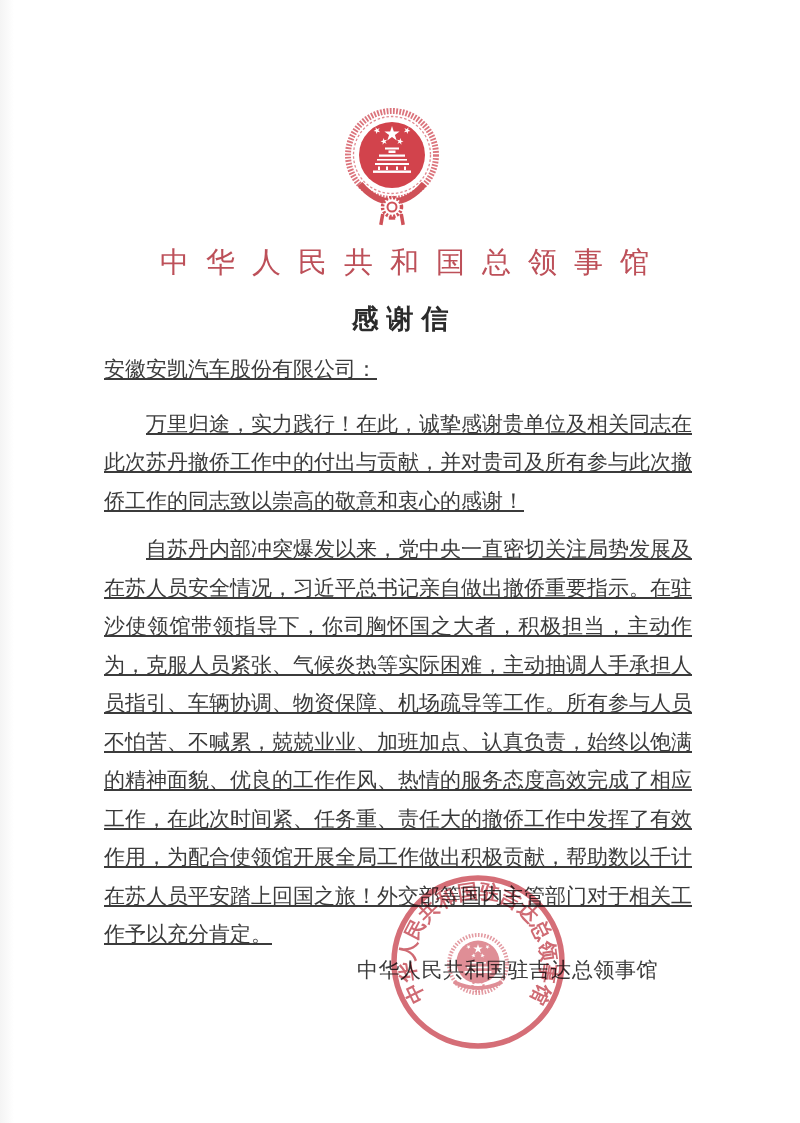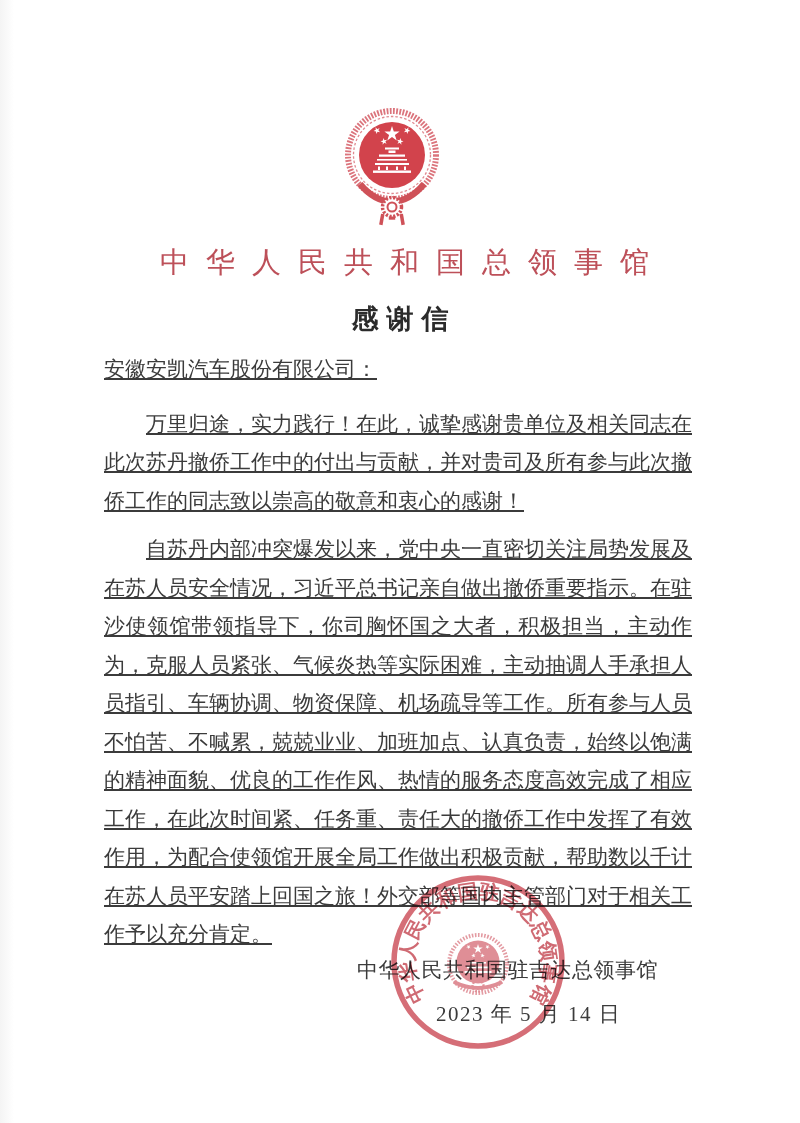--- a/index.html
+++ b/index.html
@@ -158,21 +158,20 @@
 
   <div class="letter-title">感谢信</div>
 
   <div class="letter-body">
     <p class="salutation">安徽安凯汽车股份有限公司：</p>
     <p class="para">万里归途，实力践行！在此，诚挚感谢贵单位及相关同志在此次苏丹撤侨工作中的付出与贡献，并对贵司及所有参与此次撤侨工作的同志致以崇高的敬意和衷心的感谢！</p>
     <p class="para">自苏丹内部冲突爆发以来，党中央一直密切关注局势发展及在苏人员安全情况，习近平总书记亲自做出撤侨重要指示。在驻沙使领馆带领指导下，你司胸怀国之大者，积极担当，主动作为，克服人员紧张、气候炎热等实际困难，主动抽调人手承担人员指引、车辆协调、物资保障、机场疏导等工作。所有参与人员不怕苦、不喊累，兢兢业业、加班加点、认真负责，始终以饱满的精神面貌、优良的工作作风、热情的服务态度高效完成了相应工作，在此次时间紧、任务重、责任大的撤侨工作中发挥了有效作用，为配合使领馆开展全局工作做出积极贡献，帮助数以千计在苏人员平安踏上回国之旅！外交部等国内主管部门对于相关工作予以充分肯定。</p>
   </div>
 
   <div class="signature">中华人民共和国驻吉达总领事馆</div>
-  <div class="sign-date">2023 年 5 月 14 日</div>
 
   <svg class="seal" viewBox="0 0 176 176" aria-hidden="true">
     <circle cx="88" cy="88" r="84" fill="none" stroke="#cf5a64" stroke-width="5.5"></circle>
     <path id="sealTextArc" d="M 35.6,124.7 A 64,64 0 1 1 140.4,124.7" fill="none"></path>
     <text>
       <textPath href="#sealTextArc" startOffset="0">中华人民共和国驻吉达总领事馆</textPath>
     </text>
 
     <g opacity="0.9">
       <circle cx="88" cy="90" r="29" fill="none" stroke="#dc818a" stroke-width="4" stroke-dasharray="1.6 1.5"></circle>

